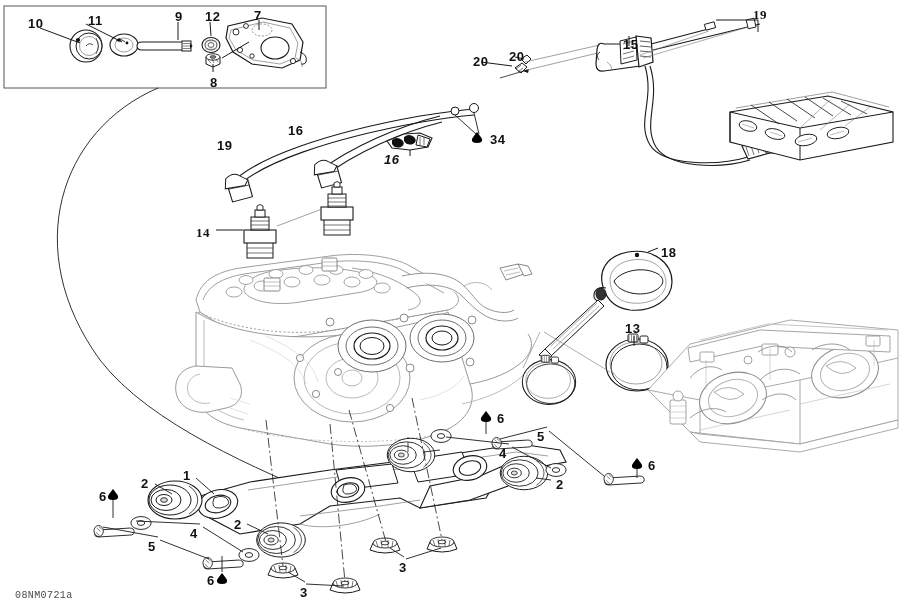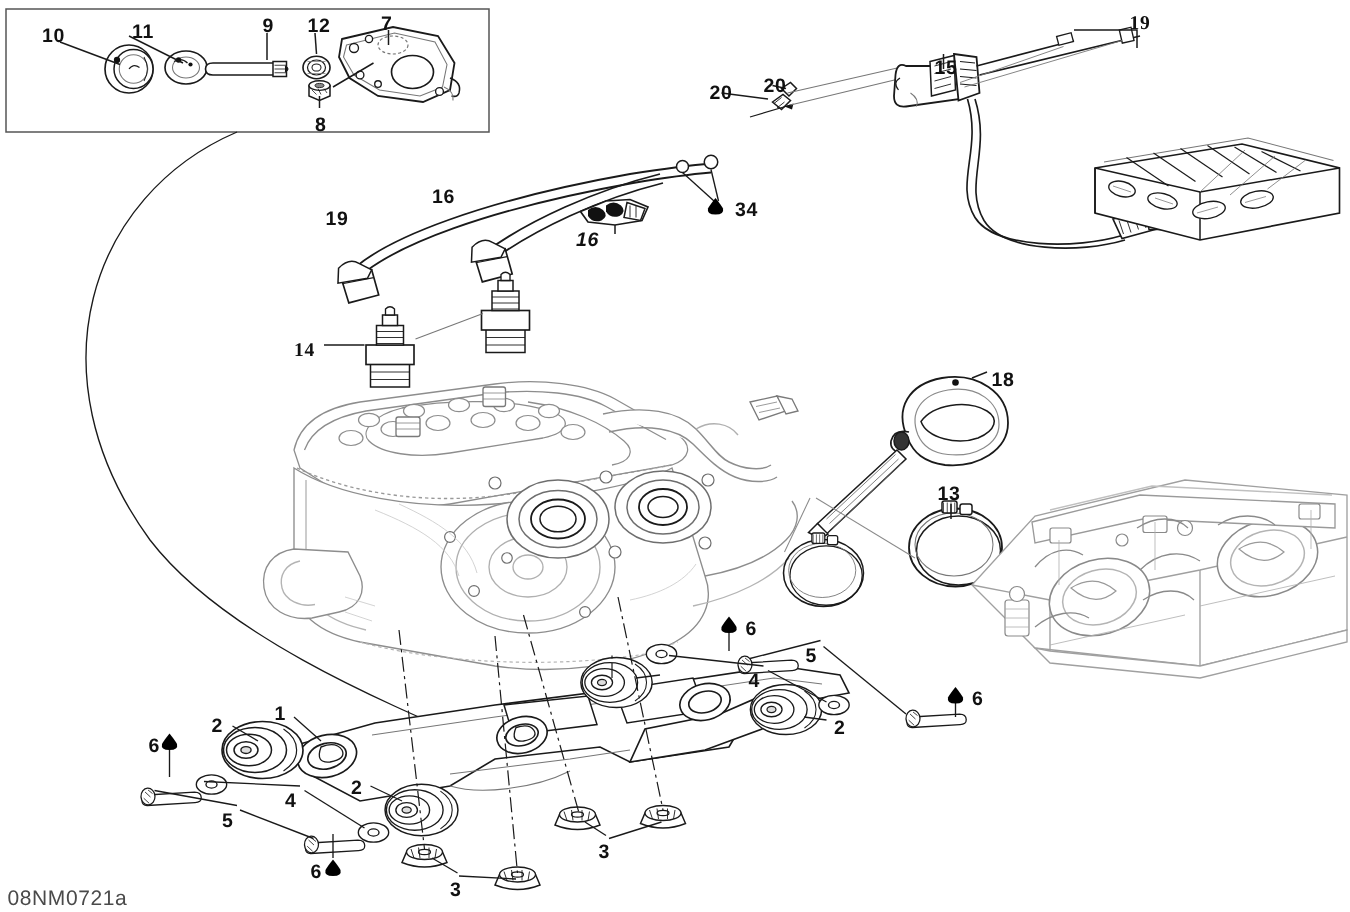--- a/index.html
+++ b/index.html
@@ -1,22 +1,22 @@
 <!DOCTYPE html>
 <html><head>
 <meta charset="utf-8">
 <style>
   html,body{margin:0;padding:0;background:#ffffff;}
   body{width:900px;height:608px;font-family:"Liberation Sans",sans-serif;overflow:hidden;}
   #stage{position:relative;width:900px;height:608px;background:#fff;}
   #stage svg{position:absolute;left:0;top:0;}
   .callout{position:absolute;font-family:"Liberation Sans",sans-serif;font-size:13px;font-weight:700;color:#111;
            letter-spacing:.5px;line-height:1;user-select:none;white-space:nowrap;}
-  .wm{position:absolute;left:5px;top:590px;font-size:14px;color:#4a4a4a;letter-spacing:.4px;
-      font-family:Liberation Sans, sans-serif;}
+  .wm{position:absolute;left:15px;top:590px;font-size:10px;color:#4a4a4a;letter-spacing:.4px;
+      font-family:Liberation Mono, monospace;}
 </style>
 </head>
 <body>
 
 <div id="stage">
 
 <svg width="900" height="608" viewBox="0 0 900 608">
   <defs>
     <g id="g-washer">
       <ellipse cx="0" cy="0" rx="11" ry="7" fill="#fff" stroke="#1a1a1a" stroke-width="1"></ellipse>

